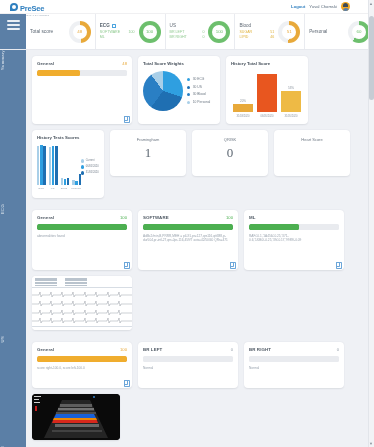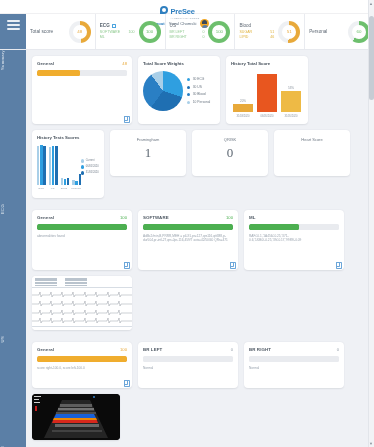--- a/index.html
+++ b/index.html
@@ -9,21 +9,20 @@
     font-family: "Liberation Sans", sans-serif;
     background: #eff1f5;
   }
   #app { position: relative; width: 374px; height: 447px; overflow: hidden; background:#eff1f5; }
 
   
   .brandbar {
     height: 14px; background: #ffffff; display: flex; align-items: center;
     justify-content: space-between; padding: 0 24px 0 10px;
     border-bottom: 1px solid #f0f0f2;
-    flex-direction: column;
   }
   .logo-wrap { display: flex; align-items: center; gap: 2px; }
   .logo-mark { width: 8px; height: 8px; background: #2f7fbf; border-radius: 50% 50% 50% 0; position: relative; }
   .logo-mark:after { content:""; position:absolute; left:2px; top:2px; width:4px; height:4px; background:#fff; border-radius:50%; }
   .logo-text { font-size: 7.5px; font-weight: bold; color: #2f7fbf; letter-spacing: -0.2px; }
   .logo-sub { font-size: 2.2px; color: #9aa7b4; letter-spacing: .2px; display:block; margin-top:-1px;}
   .brand-right { display: flex; align-items: center; gap: 4px; }
   .logout { font-size: 4.2px; font-weight: bold; color: #2f7fbf; }
   .username { font-size: 4.2px; color: #5b6b7b; }
   .avatar { width: 9px; height: 9px; border-radius: 50%; background: #f0a623; position: relative; overflow:hidden; }

